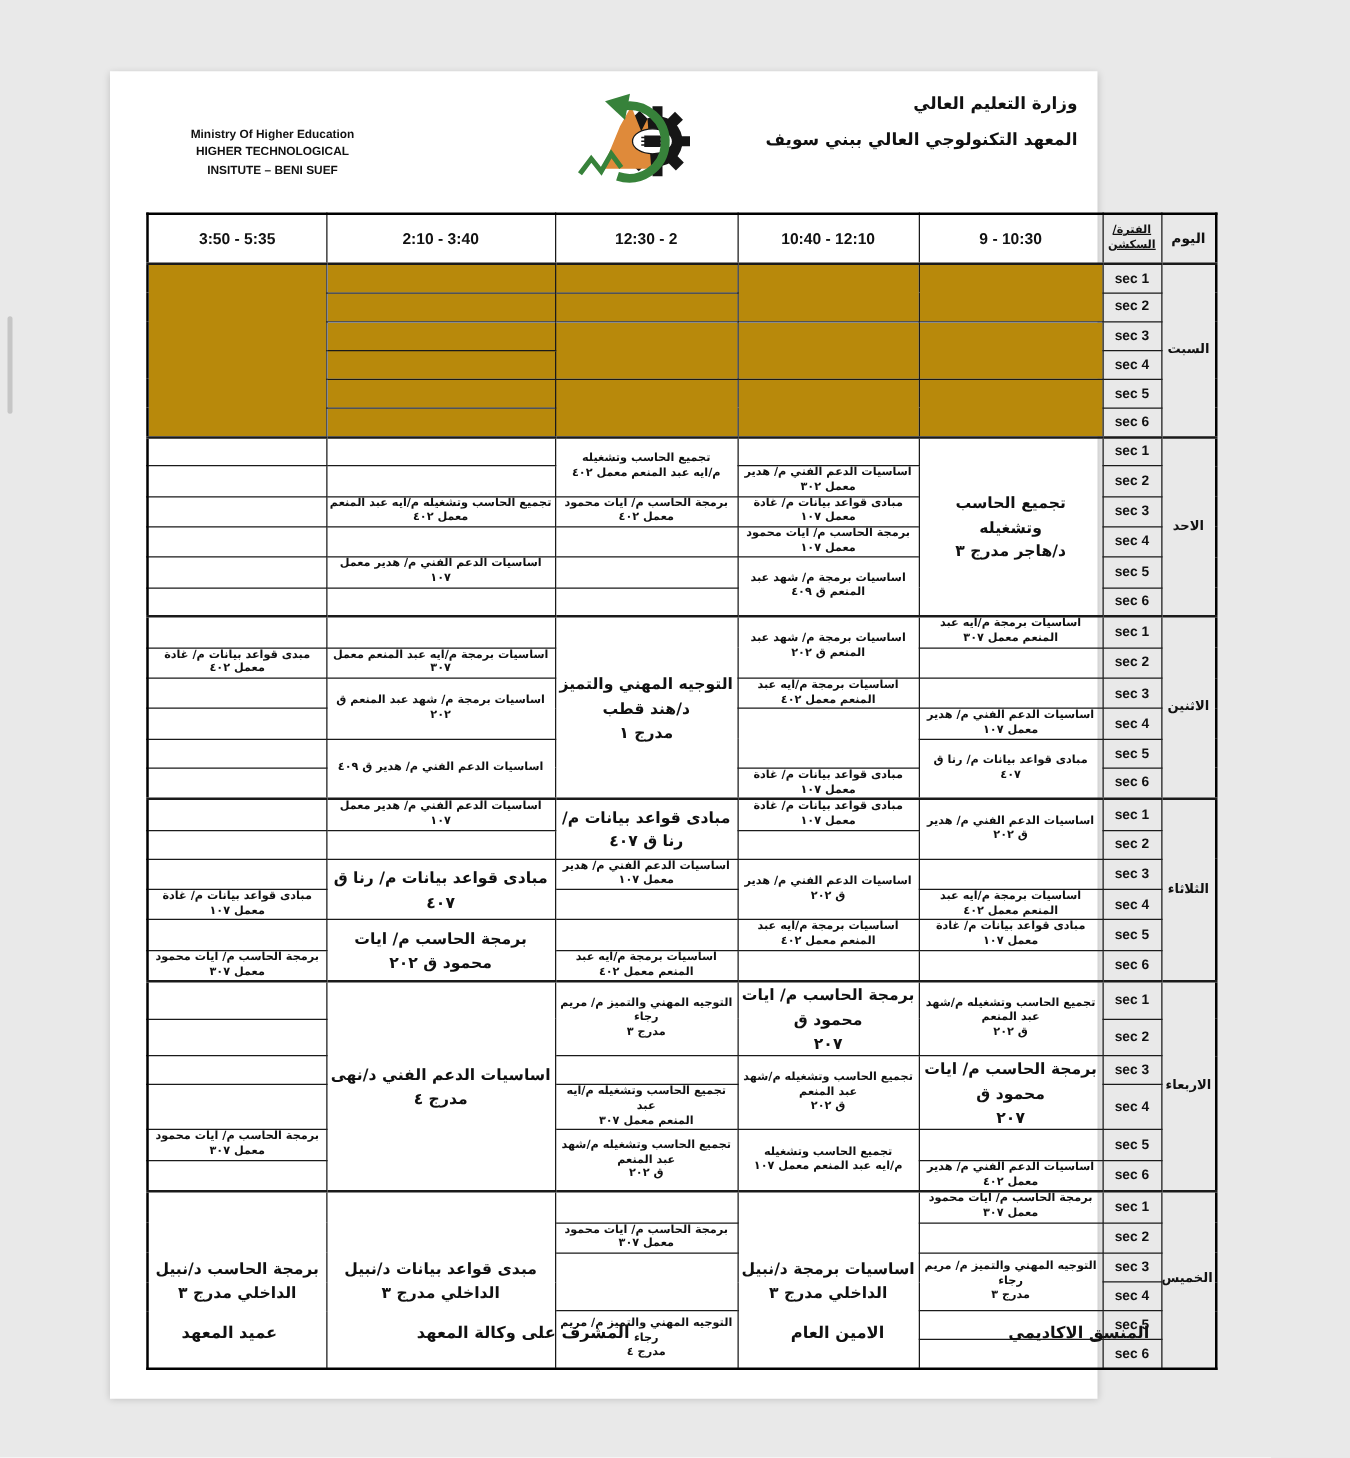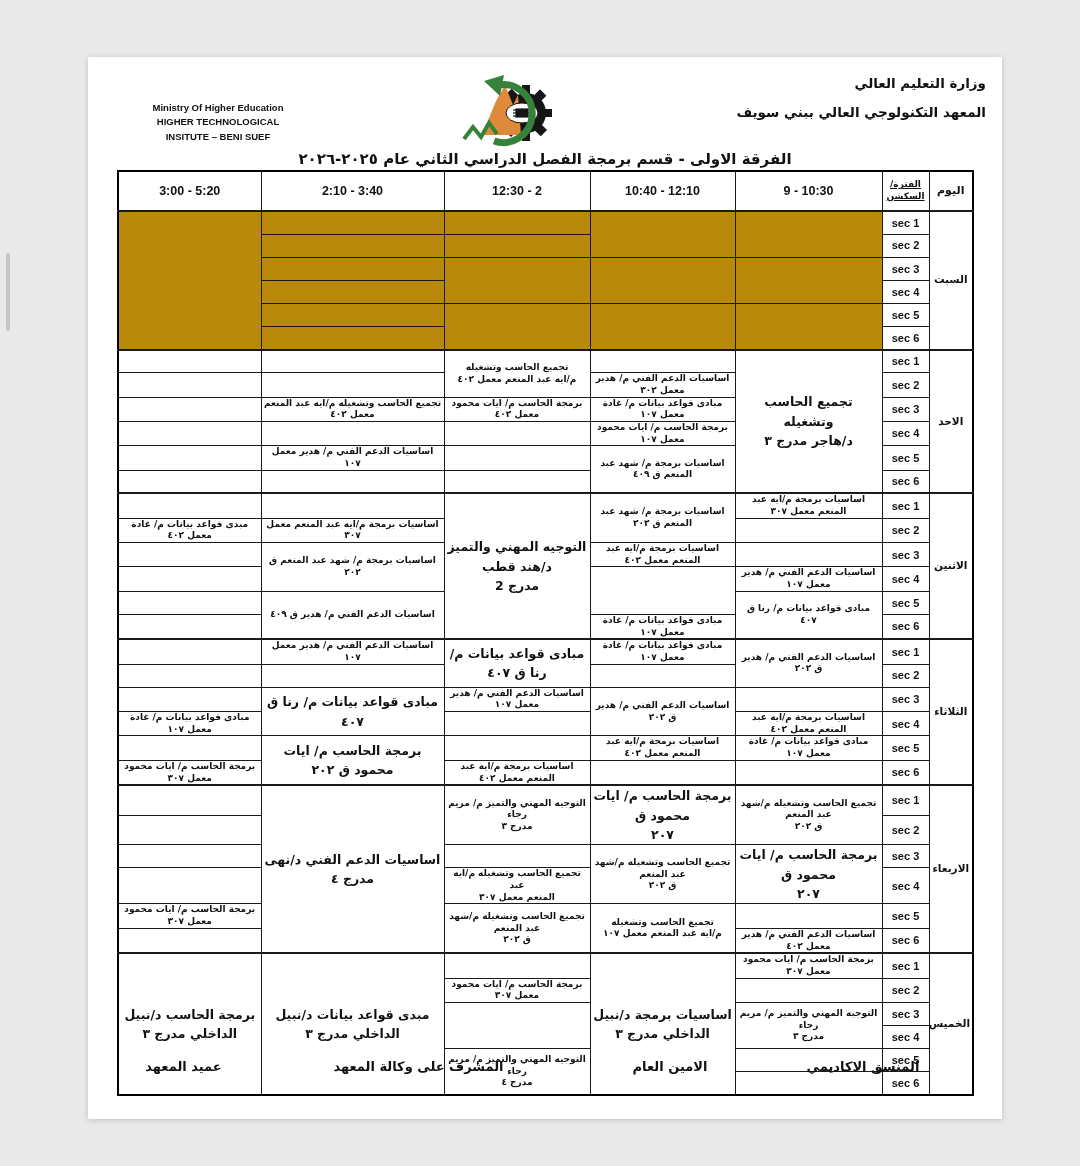--- a/index.html
+++ b/index.html
@@ -1,18 +1,18 @@
 <!DOCTYPE html>
 <html><head>
 <meta charset="utf-8">
 <style>
   html,body{margin:0;padding:0;}
   body{width:1080px;height:1166px;background:#e9e9e9;overflow:hidden;position:relative;
        font-family:"DejaVu Sans",sans-serif;color:#111;}
-  .page{position:absolute;left:88px;top:57px;width:914px;height:1062px;background:#ffffff;
+  .page{position:absolute;left:88px;top:57px;width:790px;height:1062px;background:#ffffff;
         box-shadow:0 1px 6px rgba(0,0,0,.18);}
   .artifact{position:absolute;left:6px;top:253px;width:4px;height:78px;background:#c6c6c6;border-radius:2px;}
   .min-ar{position:absolute;right:16px;top:12px;text-align:right;font-weight:bold;font-size:13.5px;
           line-height:2.15;direction:rtl;}
   .min-ar .l3{padding-left:48px;}
   .min-en{position:absolute;left:28px;top:44px;width:204px;text-align:center;font-weight:bold;
           font-size:9.5px;line-height:1.5;font-family:"Liberation Sans",sans-serif;}
   .logo{position:absolute;left:372px;top:16px;width:122px;height:84px;}
   .title{position:absolute;left:0;top:93px;width:100%;text-align:center;font-weight:bold;
          font-size:15px;direction:rtl;}
@@ -78,36 +78,35 @@
         <line x1="68" y1="37" x2="71" y2="37"></line>
           <line x1="68" y1="40" x2="71" y2="40"></line>
           <line x1="68" y1="43" x2="71" y2="43"></line>
       </g>
       <path d="M 34 68 A 29 29 0 1 0 38 12" stroke="#37823a" stroke-width="7" fill="none"></path>
       <polygon points="24,8 44,2 40,23" fill="#37823a"></polygon>
       <polyline points="4,66 13,54 21,64 29,50 37,61" stroke="#37823a" stroke-width="4" fill="none"></polyline>
     </svg>
   </div>
 
-  <div class="title">الفرقة الاولى - قسم برمجة الفصل الدراسي الثاني عام ٢٠٢٥-٢٠٢٦</div>
 
   <table class="tbl">
     <colgroup>
       <col style="width:143px">
         <col style="width:183px">
         <col style="width:146px">
       <col style="width:145px">
         <col style="width:147px">
         <col style="width:47px">
         <col style="width:44px">
     </colgroup>
 
     <tbody>
         <tr class="hd">
-      <td>3:00 - 5:20</td>
+      <td>3:50 - 5:35</td>
       <td>2:10 - 3:40</td>
       <td>12:30 - 2</td>
       <td>10:40 - 12:10</td>
       <td>9 - 10:30</td>
       <td class="per">الفترة/
 السكشن</td>
       <td class="dayh">اليوم</td>
     </tr>
 
     <tr class="blk">
@@ -189,21 +188,21 @@
       <td></td>
       <td></td>
       <td></td>
       <td class="sec">sec 6</td>
     </tr>
 
     <tr class="blk">
       <td></td>
       <td></td>
       <td class="b" rowspan="6">التوجيه المهني والتميز  د/هند قطب
-مدرج 2</td>
+مدرج ١</td>
       <td rowspan="2">اساسيات برمجة  م/ شهد عبد المنعم ق ٢٠٢</td>
       <td>اساسيات برمجة م/ايه عبد المنعم معمل ٣٠٧</td>
       <td class="sec">sec 1</td>
       <td class="day" rowspan="6">الاثنين</td>
     </tr>
     <tr>
       <td>مبدى قواعد بيانات م/ غادة معمل ٤٠٢</td>
       <td>اساسيات برمجة  م/ايه عبد المنعم معمل ٣٠٧</td>
       <td></td>
       <td class="sec">sec 2</td>

